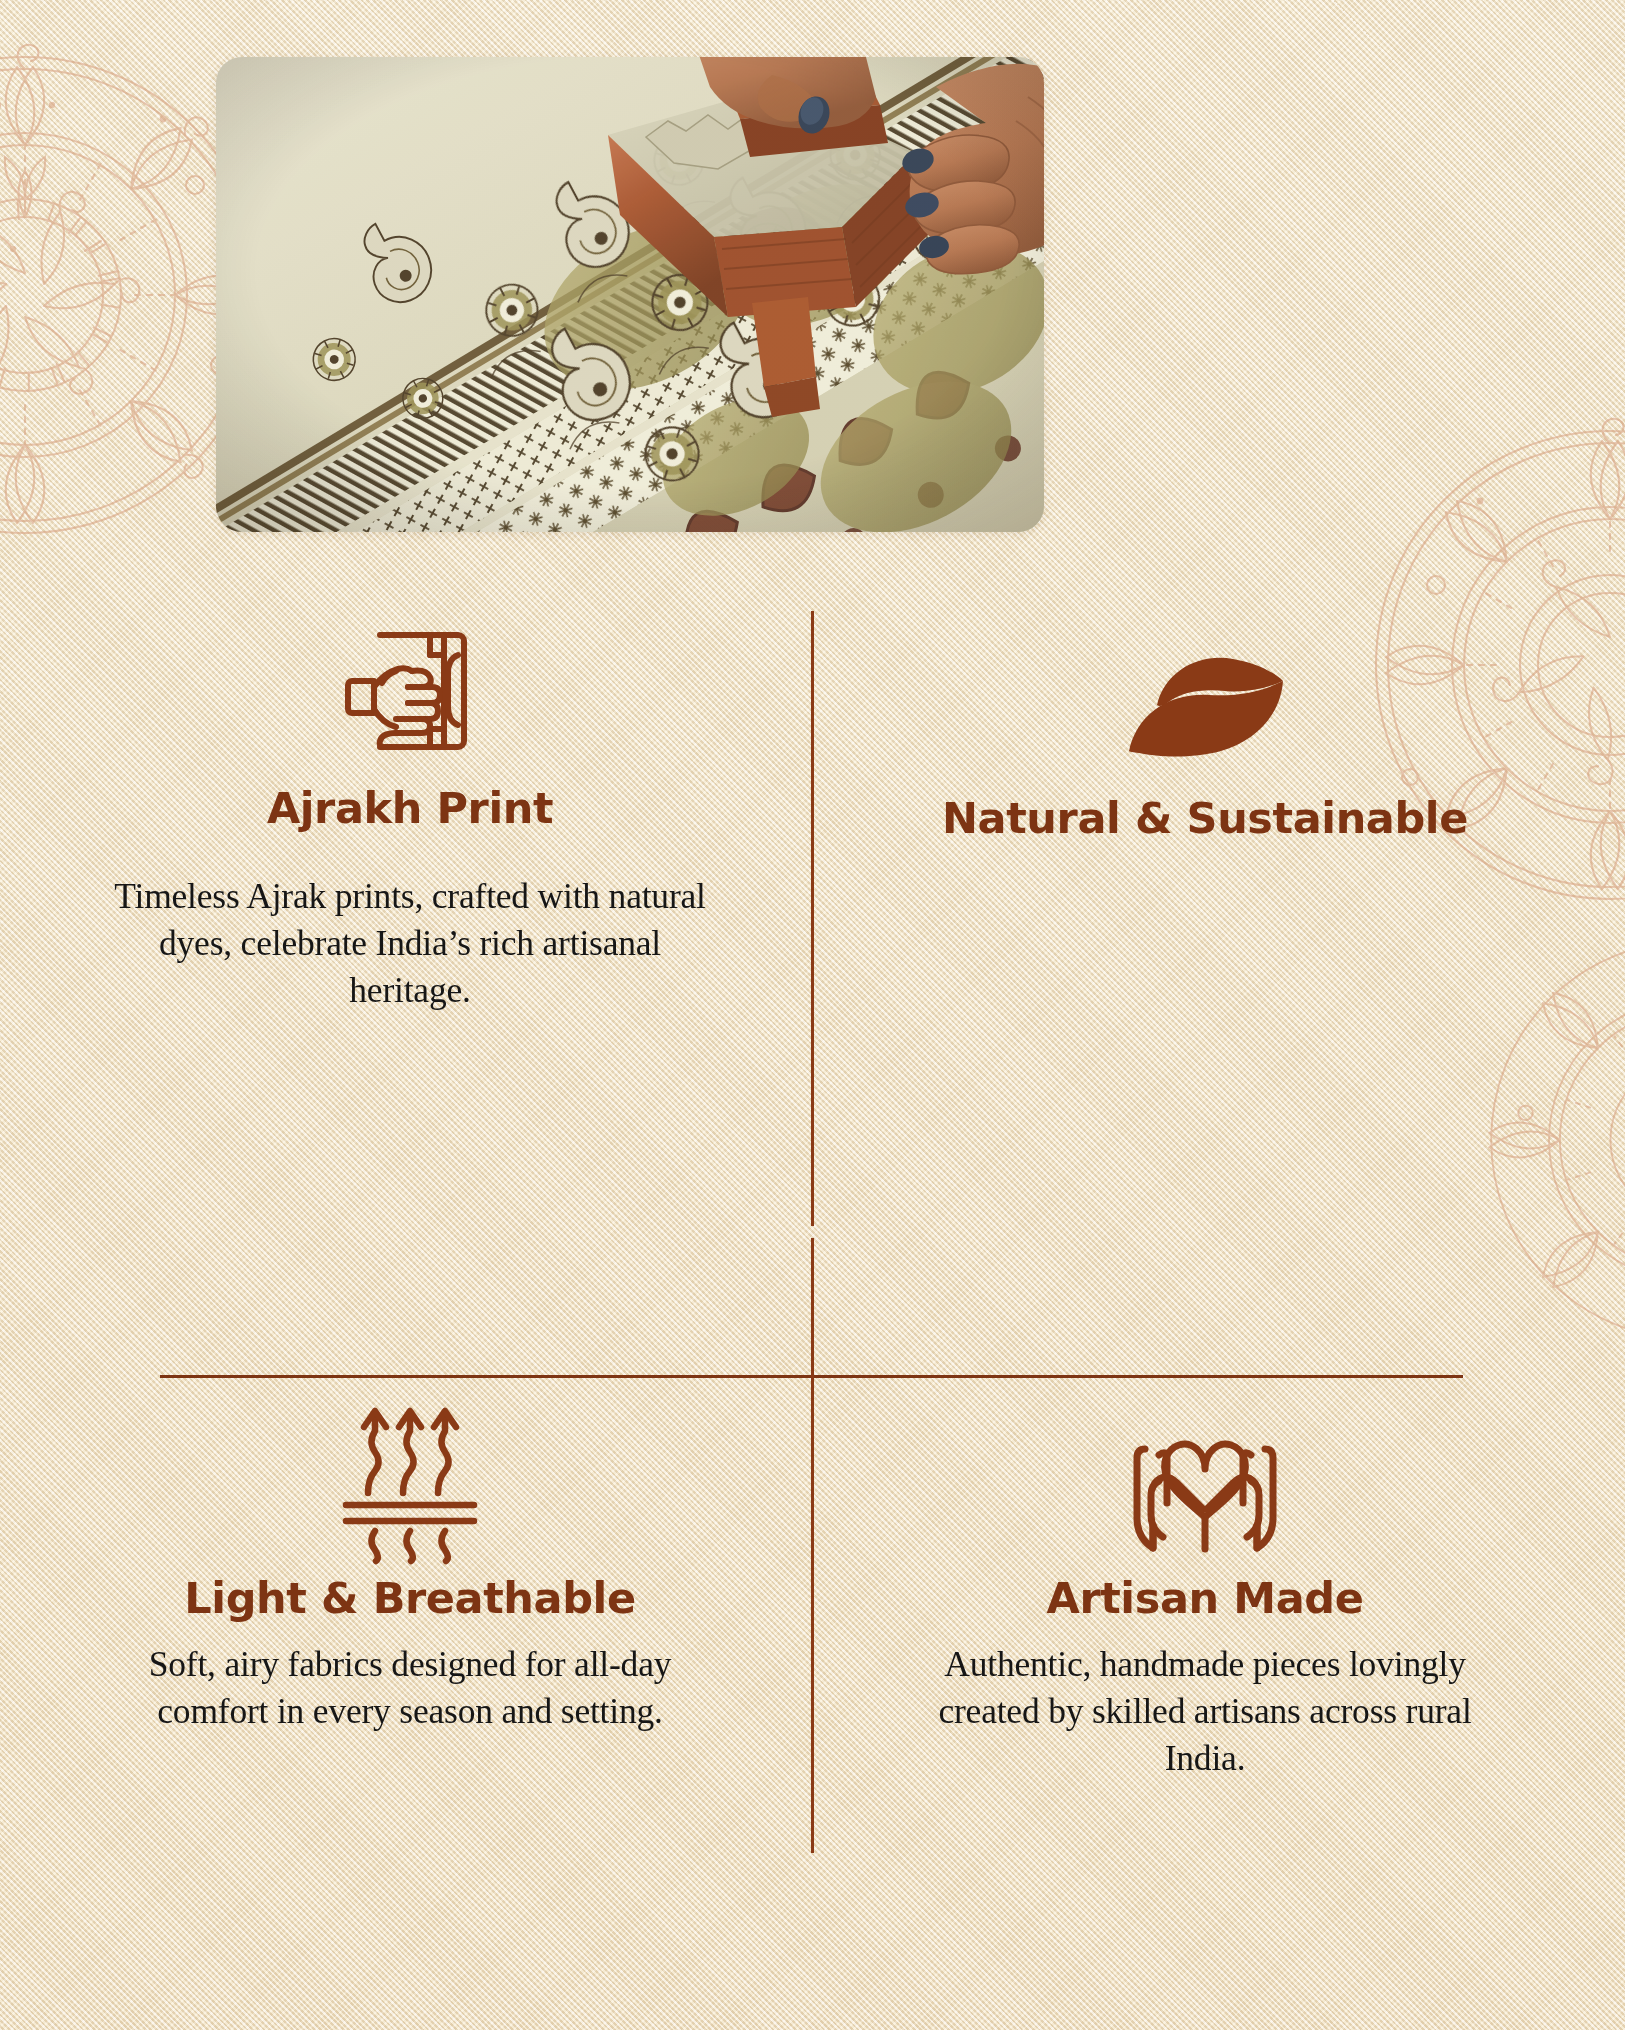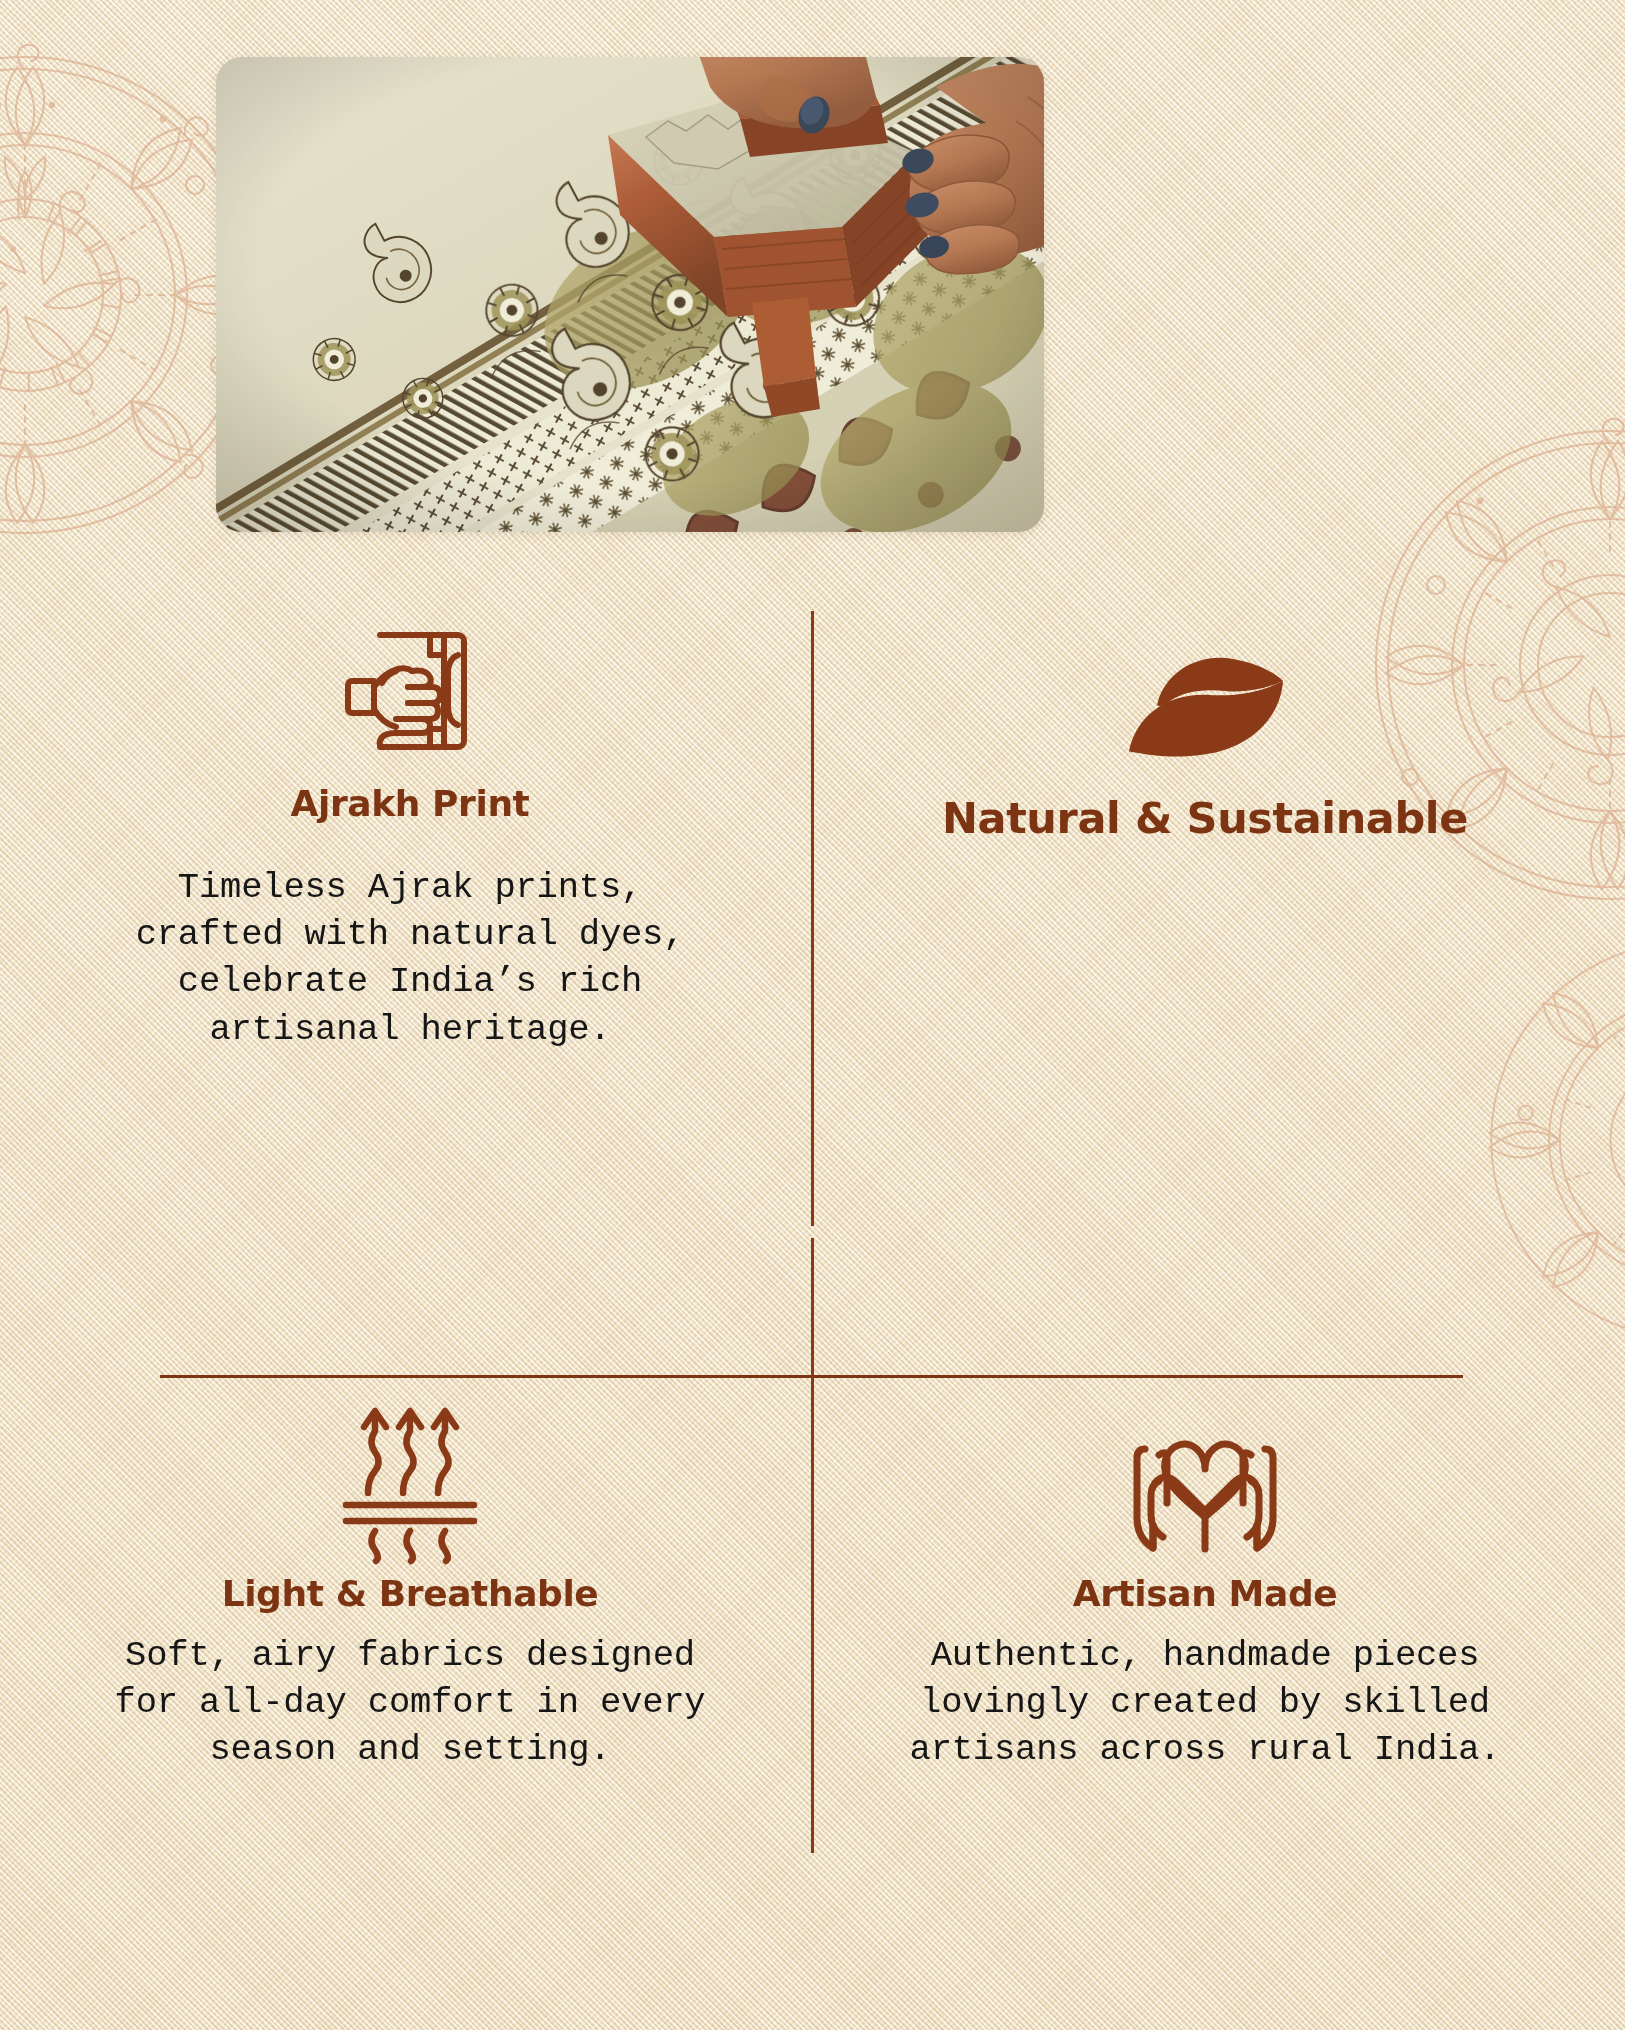--- a/index.html
+++ b/index.html
@@ -110,29 +110,29 @@
     height: 132px;
     display: flex;
     align-items: center;
     justify-content: center;
     margin-bottom: 26px;
   }
   .feature-icon svg { display: block; overflow: visible; }
 
   .feature-title {
     font-family: "DejaVu Sans", sans-serif;
-    font-size: 36px;
+    font-size: 43px;
     font-weight: bold;
     color: #7d3413;
     letter-spacing: -0.4px;
     margin-bottom: 18px;
   }
 
   .feature-desc {
-    font-family: Liberation Mono, monospace;
+    font-family: Liberation Serif, serif;
     font-size: 35.5px;
     line-height: 1.33;
     color: #161616;
     width: 620px;
     margin: 0 auto;
     letter-spacing: -0.2px;
   }
 
   
   .cell.c1 .feature-desc,

